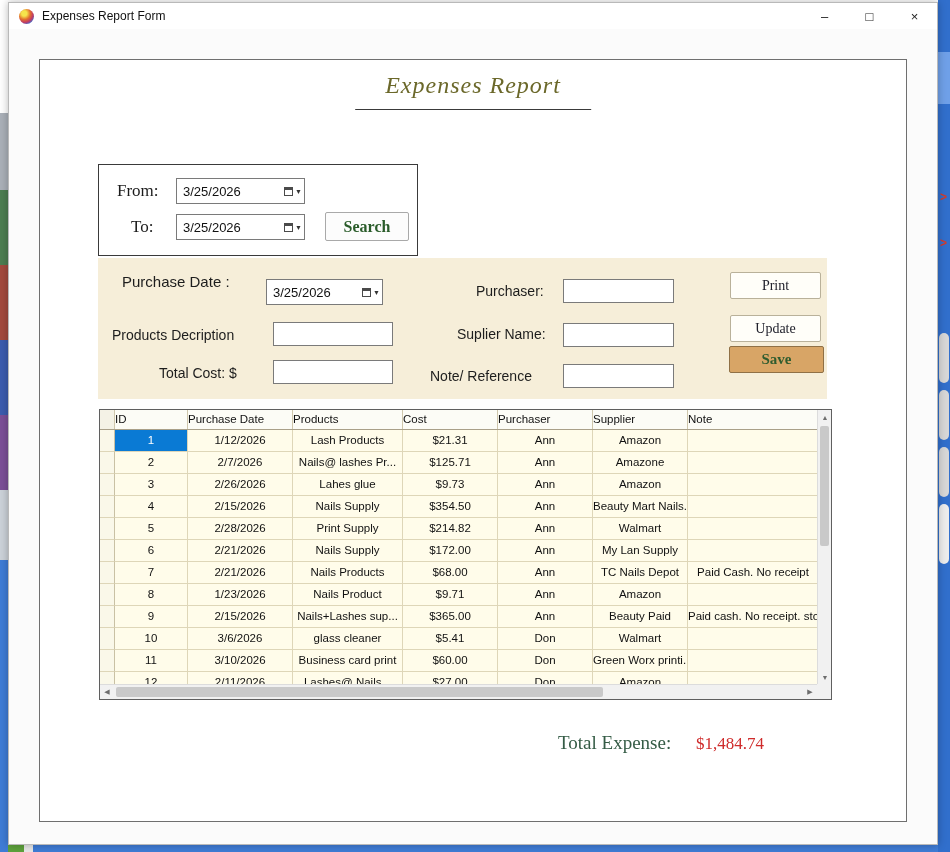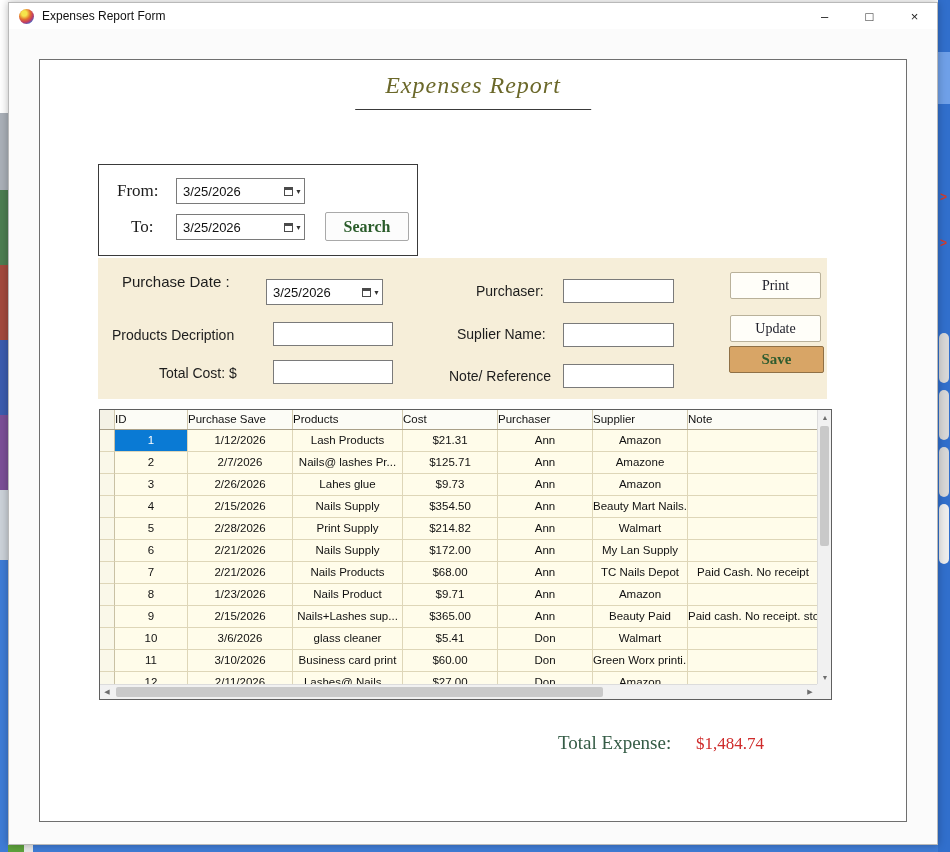--- a/index.html
+++ b/index.html
@@ -184,31 +184,31 @@
           <input class="tb" style="left: 175px; top: 64px; width: 120px;">
 
           <span class="elabel" style="left:359px;top:68px">Suplier Name:</span>
           <input class="tb" style="left: 465px; top: 65px; width: 111px;">
 
           <button class="btn" style="left:632px;top:57px;width:91px;height:27px">Update</button>
 
           <span class="elabel" style="left:61px;top:107px">Total Cost: $</span>
           <input class="tb" style="left: 175px; top: 102px; width: 120px;">
 
-          <span class="elabel" style="left:351px;top:110px">Note/ Reference</span>
+          <span class="elabel" style="left:332px;top:110px">Note/ Reference</span>
           <input class="tb" style="left: 465px; top: 106px; width: 111px;">
 
           <button class="btn save-btn" style="left:631px;top:88px;width:95px;height:27px">Save</button>
         </div>
 
         <div class="grid-wrap">
           <div class="grid-header-row">
               <div class="hcell selector" style="width: 15px;"></div>
               <div class="hcell" style="width: 73px;">ID</div>
-              <div class="hcell" style="width: 105px;">Purchase Save</div>
+              <div class="hcell" style="width: 105px;">Purchase Date</div>
               <div class="hcell" style="width: 110px;">Products</div>
               <div class="hcell" style="width: 95px;">Cost</div>
               <div class="hcell" style="width: 95px;">Purchaser</div>
               <div class="hcell" style="width: 95px;">Supplier</div>
               <div class="hcell" style="width: 131px;">Note</div>
             </div>
           <div class="grid-body">
               <div class="grid-row">
                 <div class="cell selector" style="width: 15px;"></div>
                 <div class="cell selected" style="width: 73px;">1</div>

